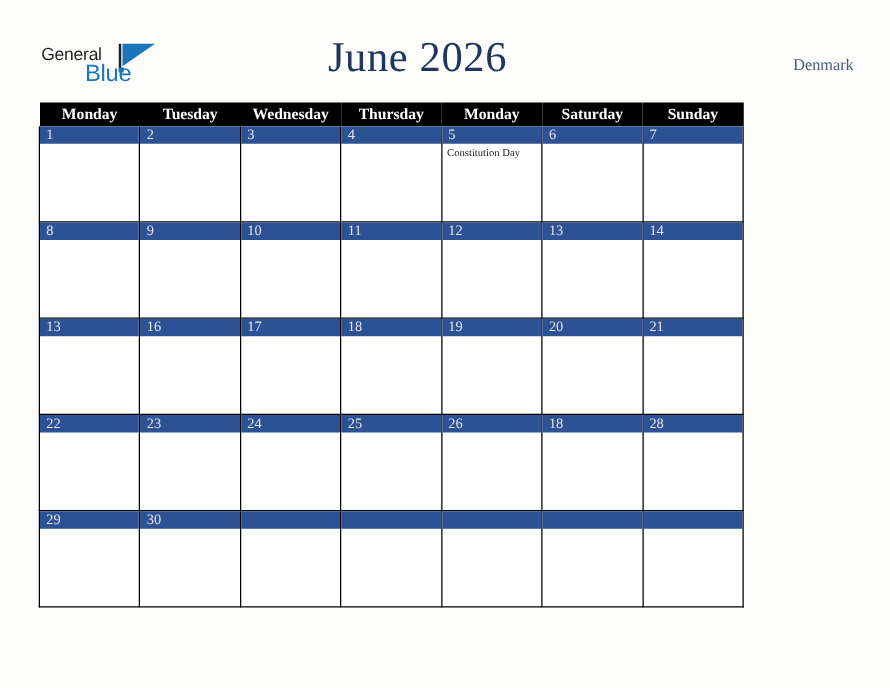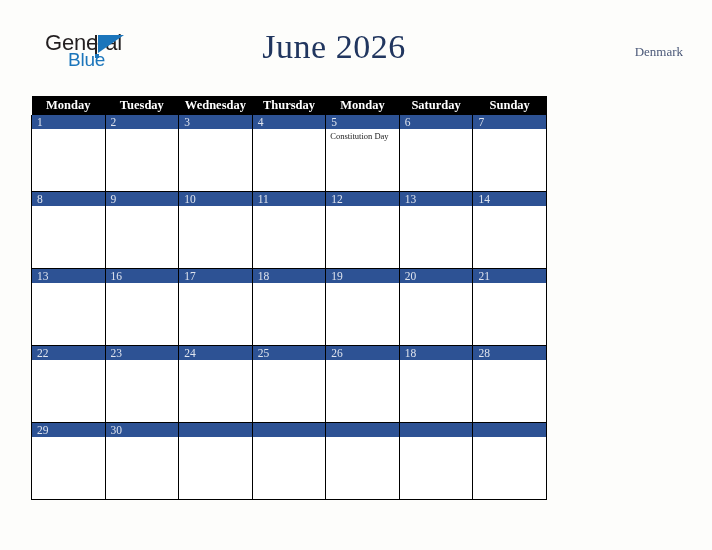--- a/index.html
+++ b/index.html
@@ -32,25 +32,24 @@
     left: 33px;
     top: 33px;
     width: 130px;
     height: 40px;
   }
   .logo-general {
     position: absolute;
     left: 0;
     top: 0;
     font-family: "Liberation Sans", sans-serif;
-    font-size: 22px;
+    font-size: 14px;
     color: #231f20;
     letter-spacing: -0.2px;
     line-height: 20px;
-    margin-left: 12px;
   }
   .logo-blue {
     position: absolute;
     left: 35px;
     top: 17px;
     font-family: Liberation Sans, sans-serif;
     font-size: 19px;
     color: #1b75bb;
     letter-spacing: -0.2px;
     line-height: 20px;
@@ -107,24 +106,23 @@
     font-size: 13px;
     color: #4a5878;
     margin-left: 39px;
   }
 
   
   .cal {
     position: absolute;
     left: 31px;
     top: 82px;
-    width: 516px;
+    width: 564px;
     border-collapse: collapse;
     table-layout: fixed;
-    margin-top: 14px;
   }
   .cal th {
     background: #000000;
     color: #ffffff;
     font-family: "Liberation Serif", serif;
     font-size: 12.5px;
     font-weight: bold;
     height: 19px;
     line-height: 19px;
     padding: 0;

